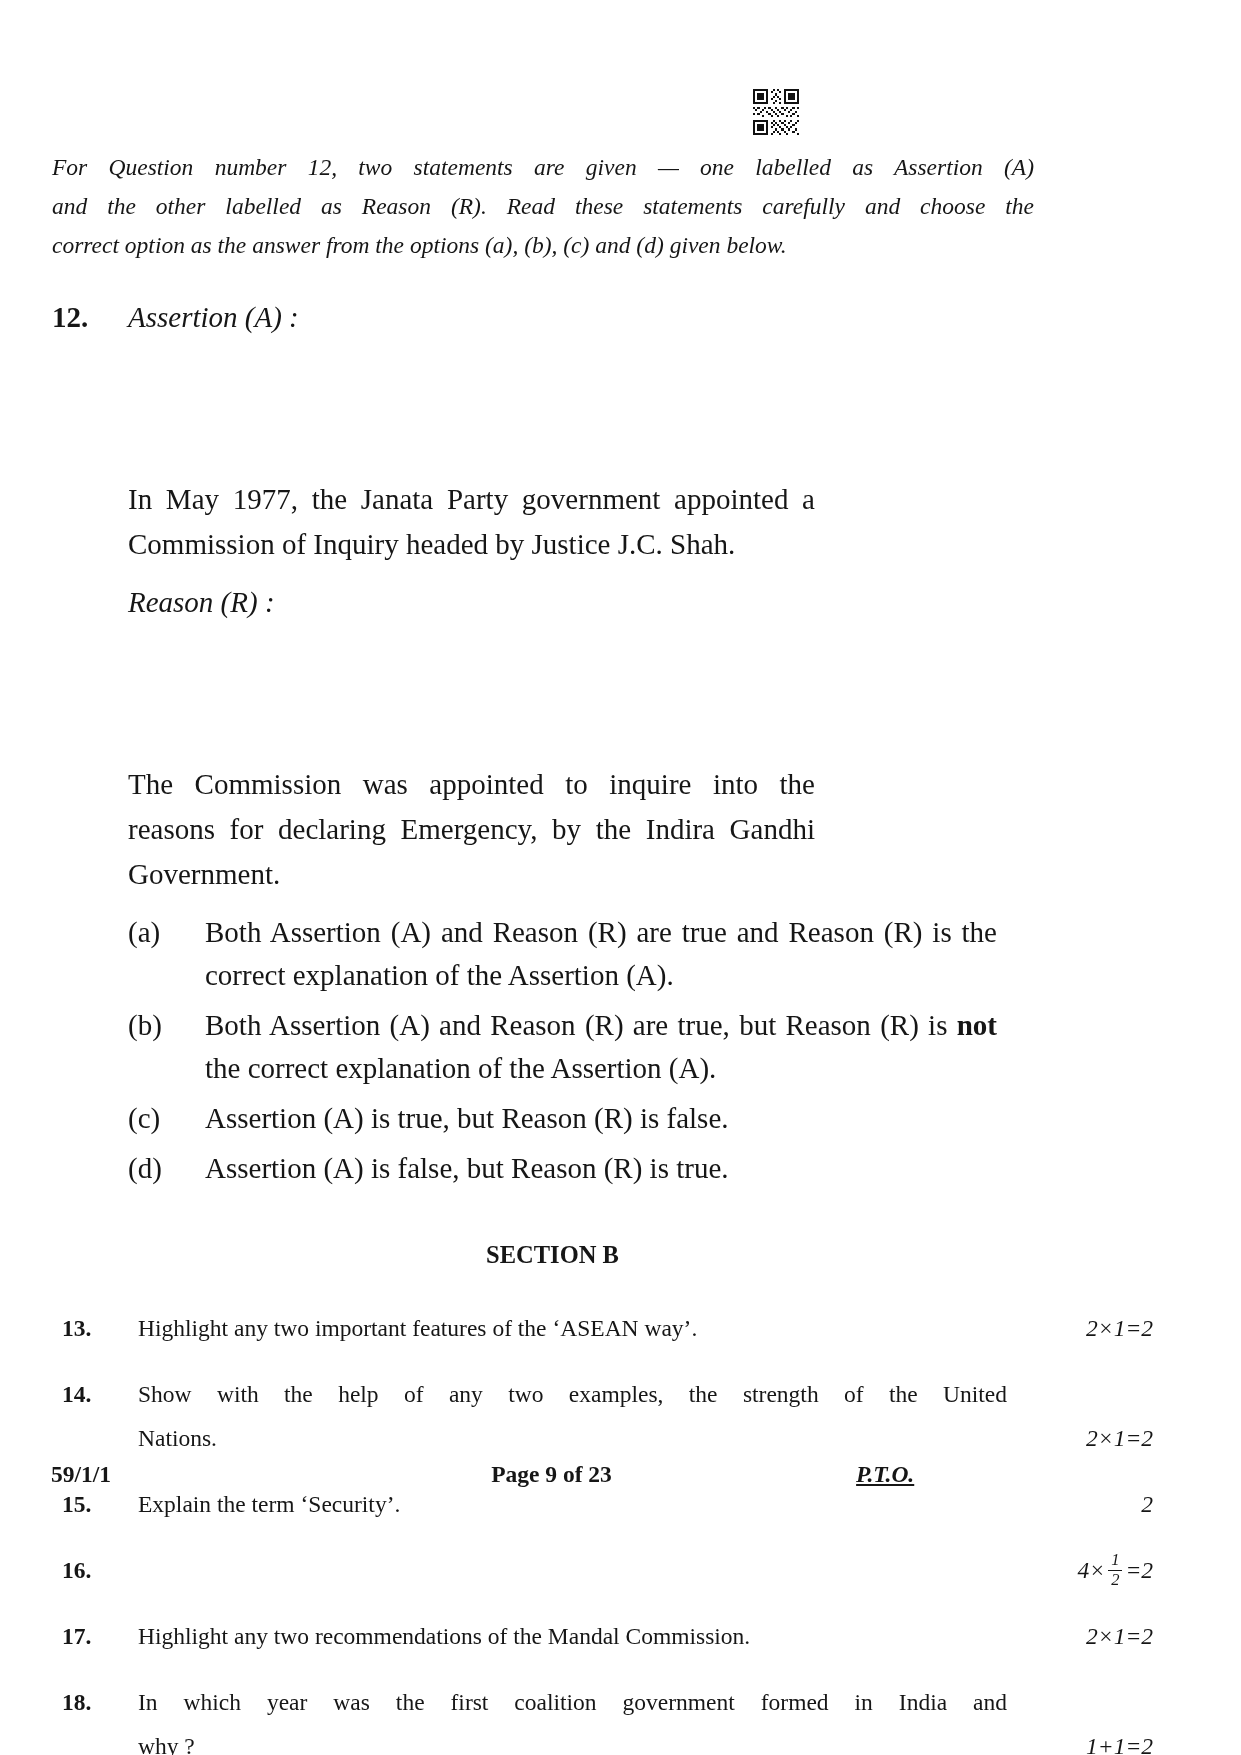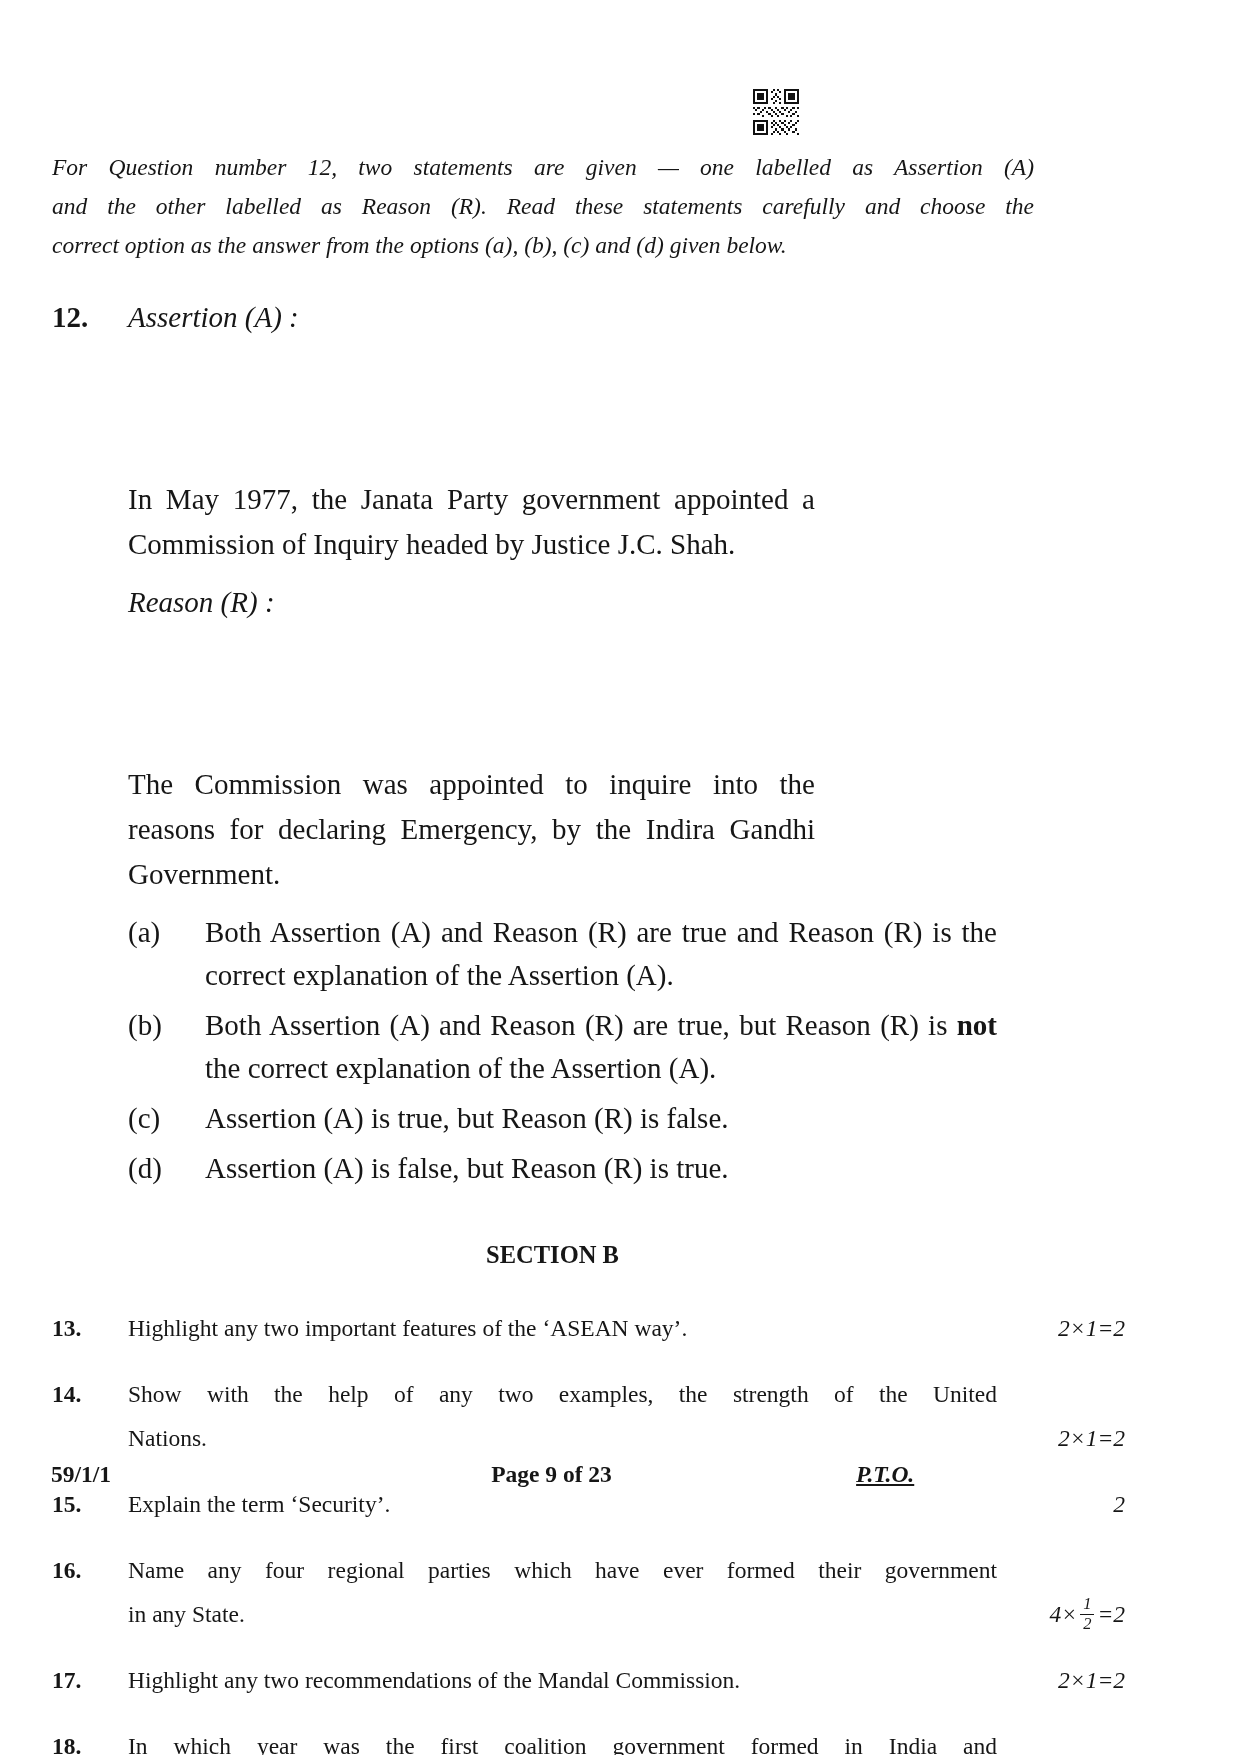--- a/index.html
+++ b/index.html
@@ -5,21 +5,21 @@
   * { margin: 0; padding: 0; box-sizing: border-box; }
   html, body { background: #ffffff; }
   body {
     width: 1241px; height: 1755px;
     font-family: "Liberation Serif", serif;
     color: #161616;
   }
   .page {
     position: relative;
     width: 1241px; height: 1755px;
-    padding: 148px 116px 0 52px;
+    padding: 148px 88px 0 52px;
     overflow: hidden;
     background: #fff;
   }
   .bi { font-weight: bold; }
 
   
   .qr { position: absolute; left: 753px; top: 88px; width: 46px; height: 48px; }
   .qr svg { width: 100%; height: 100%; shape-rendering: crispEdges; }
 
   
@@ -44,21 +44,21 @@
   .opt-label { flex: 0 0 77px; width: 77px; }
   .opt-text { width: 792px; }
 
   
   .section-title {
     margin-top: 50px; width: 1001px;
     text-align: center; font-weight: bold; font-size: 24.5px; line-height: 30px;
   }
 
   
-  .squestion { position: relative; display: flex; font-size: 23.5px; line-height: 44px; margin-top: 22px; }
+  .squestion { position: relative; display: flex; font-size: 23.5px; line-height: 44px; margin-top: 22px; margin-left: 10px; }
   .squestion.first { margin-top: 36px; }
   .qtext { width: 869px; }
   .marks {
     position: absolute; right: 0; bottom: 0;
     font-style: italic; font-size: 23.5px; line-height: 44px;
     display: flex; align-items: center; gap: 2px;
   }
   .marks.frac-marks { bottom: 2px; line-height: normal; }
   .frac { display: inline-flex; flex-direction: column; align-items: center;
           font-size: 16.5px; line-height: 1.15; margin: 0 1px; }
@@ -255,24 +255,20 @@
   <div class="squestion">
     <div class="qnum">15.</div>
     <div class="qtext">
       <div class="lline">Explain the term ‘Security’.</div>
     </div>
     <div class="marks">2</div>
   </div>
 
   <div class="squestion">
     <div class="qnum">16.</div>
-    <div class="qtext">
-      <div class="jline">Name any four regional parties which have ever formed their government</div>
-      <div class="lline">in any State.</div>
-    </div>
     <div class="marks frac-marks">
       <span>4×</span>
       <span class="frac">
         <span class="num">1</span>
         <span class="den">2</span>
       </span>
       <span>=2</span>
     </div>
   </div>
 

